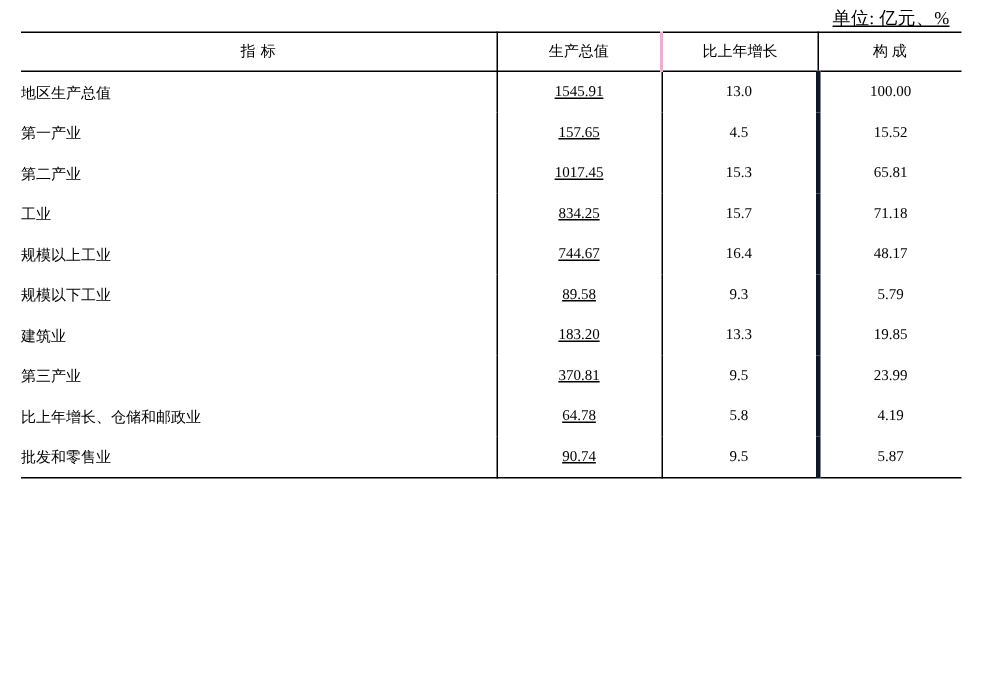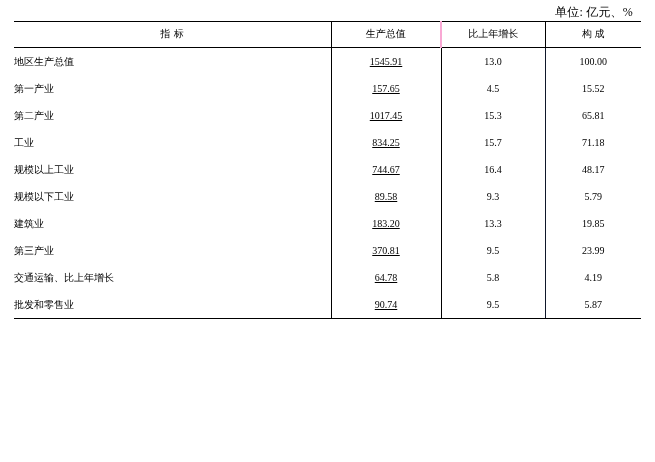--- a/index.html
+++ b/index.html
@@ -20,20 +20,21 @@
     height: 462px;
     box-sizing: border-box;
     padding: 0 14px;
   }
   .unit-line {
     text-align: right;
     font-size: 12px;
     padding-top: 4px;
     padding-right: 8px;
     letter-spacing: 0.2px;
+    text-decoration: underline;
   }
   table.stat {
     width: 627px;
     margin: 0 auto;
     border-collapse: collapse;
     table-layout: fixed;
     font-size: 10px;
   }
   table.stat col.c1 { width: 317px; }
   table.stat col.c2 { width: 110px; }
@@ -64,21 +65,21 @@
     border-right: 1px solid #000;
   }
   table.stat td.num {
     text-align: center;
   }
   table.stat td.num.col2 {
     border-right: 1px solid #000;
     text-decoration: underline;
   }
   table.stat td.num.col3 {
-    border-right: 1px solid #0f172a;
+    border-right: 3px solid #0f172a;
   }
   
   .lvl0 { padding-left: 10px; }
   .lvl1 { padding-left: 44px; }
   .lvl2 { padding-left: 62px; }
   .lvl3 { padding-left: 88px; }
 </style>
 </head>
 <body>
 
@@ -144,21 +145,21 @@
           <td class="num col3">13.3</td>
           <td class="num col4">19.85</td>
         </tr>
         <tr>
           <td class="label lvl1">第三产业</td>
           <td class="num col2">370.81</td>
           <td class="num col3">9.5</td>
           <td class="num col4">23.99</td>
         </tr>
         <tr>
-          <td class="label lvl2">交通运输、比上年增长</td>
+          <td class="label lvl2">比上年增长、仓储和邮政业</td>
           <td class="num col2">64.78</td>
           <td class="num col3">5.8</td>
           <td class="num col4">4.19</td>
         </tr>
         <tr>
           <td class="label lvl2">批发和零售业</td>
           <td class="num col2">90.74</td>
           <td class="num col3">9.5</td>
           <td class="num col4">5.87</td>
         </tr>

